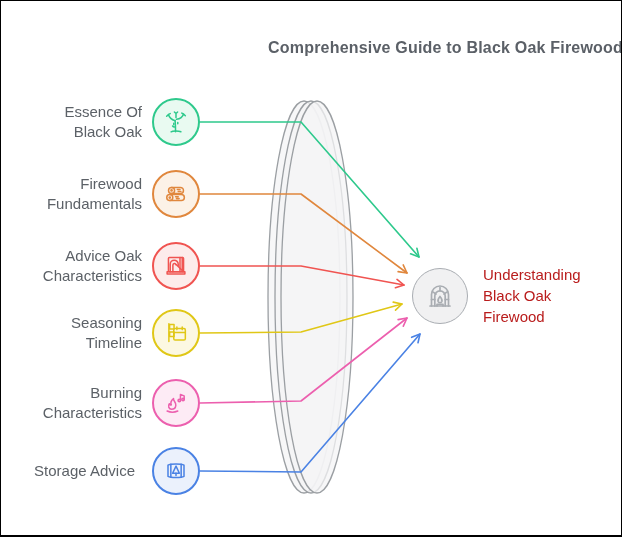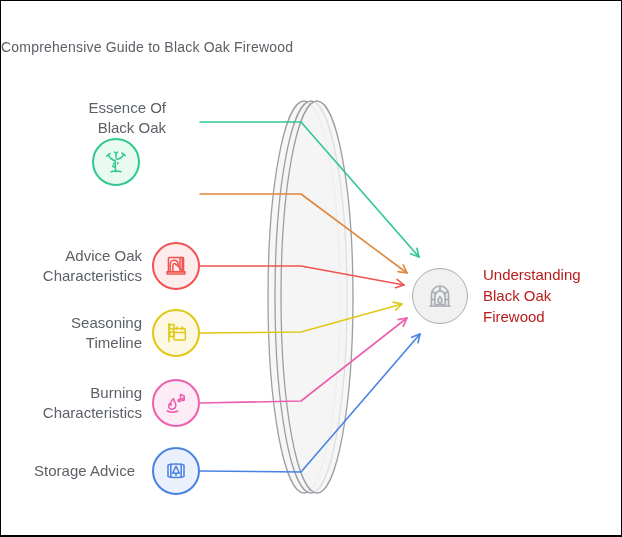--- a/index.html
+++ b/index.html
@@ -5,36 +5,36 @@
   html,body{margin:0;padding:0;}
   body{
     width:622px;height:537px;
     font-family:"Liberation Sans", sans-serif;
     background:#ffffff;position:relative;overflow:hidden;
     box-sizing:border-box;border:1px solid #000;border-bottom:2px solid #000;
   }
   .stage{position:absolute;inset:0;}
   .title{
     position:absolute;left:0;top:38px;width:622px;
-    text-align:left;font-size:14px;color:#5b6067;letter-spacing:.2px;
+    text-align:right;font-size:16px;color:#5b6067;letter-spacing:.2px;font-weight:bold;
   }
   
   .row{position:absolute;left:31px;width:168px;height:48px;display:flex;align-items:center;}
   .row .lbl{
     width:110px;margin-right:10px;text-align:right;
     font-size:15px;line-height:20px;color:#5c6167;
   }
   .row .bubble{
     width:48px;height:48px;border-radius:50%;box-sizing:border-box;
     border:2px solid var(--accent);background:var(--accent-bg);
     display:flex;align-items:center;justify-content:center;color:var(--accent);
     flex:0 0 auto;
   }
   .row .bubble svg{display:block;}
-  .r0{top:97px;flex-direction:column;} .r1{top:169px;} .r2{top:241px;} .r3{top:308px;} .r4{top:378px;} .r5{top:446px;gap:7px;}
+  .r0{top:97px;} .r1{top:169px;} .r2{top:241px;} .r3{top:308px;} .r4{top:378px;} .r5{top:446px;gap:7px;}
   
   .overlay{position:absolute;left:0;top:0;pointer-events:none;}
   .lens{stroke:var(--accent,#9b9fa3);fill:var(--accent-bg,#f4f4f5);fill-opacity:.75;stroke-width:1.3;}
   .flow{stroke:var(--accent);stroke-width:1.6;fill:none;stroke-linejoin:round;stroke-linecap:round;}
   
   .center-bubble{
     position:absolute;left:411px;top:267px;width:56px;height:56px;border-radius:50%;
     box-sizing:border-box;border:1.6px solid var(--accent,#a9adb2);background:var(--accent-bg,#f1f1f2);
     display:flex;align-items:center;justify-content:center;color:var(--accent,#a9adb2);
   }
@@ -91,20 +91,35 @@
         <path d="M17 16.5 C13.5 15.5 10.5 13 9.5 9.5 M9.5 9.5 L7.5 11.5 M9.5 9.5 L11.5 8.5"></path>
         <path d="M18.5 15 C22 14.5 25.5 12.5 26.5 9 M26.5 9 L28.5 11 M26.5 9 L24.5 8"></path>
         <path d="M18 13 V8.5 M18 8.5 L16.2 6.8 M18 8.5 L19.8 6.8"></path>
         <path d="M15.5 19.5 V21 M20 18.5 V20"></path>
         <path d="M17.2 23.5 C16 23.8 14.8 23.5 14.2 22.5"></path>
         <path d="M12.5 29 C14 28 21 28 23.5 29"></path>
       </svg>
     </div>
   </div>
 
+  <div class="row r1">
+    <div class="lbl">Firewood Fundamentals</div>
+    <div class="bubble" style="--accent: #e0873d; --accent-bg: #fcf2e7;">
+      <svg class="icon" width="32" height="32" viewBox="0 0 36 36">
+        <circle cx="13" cy="14" r="3.4"></circle>
+          <circle cx="13" cy="14" r="0.7"></circle>
+        <path d="M13 10.6 H23 A3.4 3.4 0 0 1 26.4 14 A3.4 3.4 0 0 1 23 17.4 H13"></path>
+        <path d="M19.5 13 H22.5 M20.5 15.2 H23.5"></path>
+        <circle cx="11" cy="22" r="3.4"></circle>
+          <circle cx="11" cy="22" r="0.7"></circle>
+        <path d="M11 18.6 H24 A3.4 3.4 0 0 1 27.4 22 A3.4 3.4 0 0 1 24 25.4 H11"></path>
+        <path d="M17.5 21 H20.5 M18.5 23.2 H21.5"></path>
+      </svg>
+    </div>
+  </div>
 
   <div class="row r2">
     <div class="lbl">Advice Oak Characteristics</div>
     <div class="bubble" style="--accent: #f05451; --accent-bg: #fdeceb;">
       <svg class="icon" width="32" height="32" viewBox="0 0 36 36">
         <rect x="9.5" y="8.5" width="17" height="16" rx="1"></rect>
         <path d="M8 24.5 H28 V27 H8 Z"></path>
         <path d="M11.5 24.5 V16 A4.5 4.5 0 0 1 20.5 16 V17.5"></path>
         <path d="M14.5 24.5 V17 A1.8 1.8 0 0 1 18 16.5"></path>
         <path d="M22.5 8.5 V24.5 M25 8.5 V24.5"></path>

